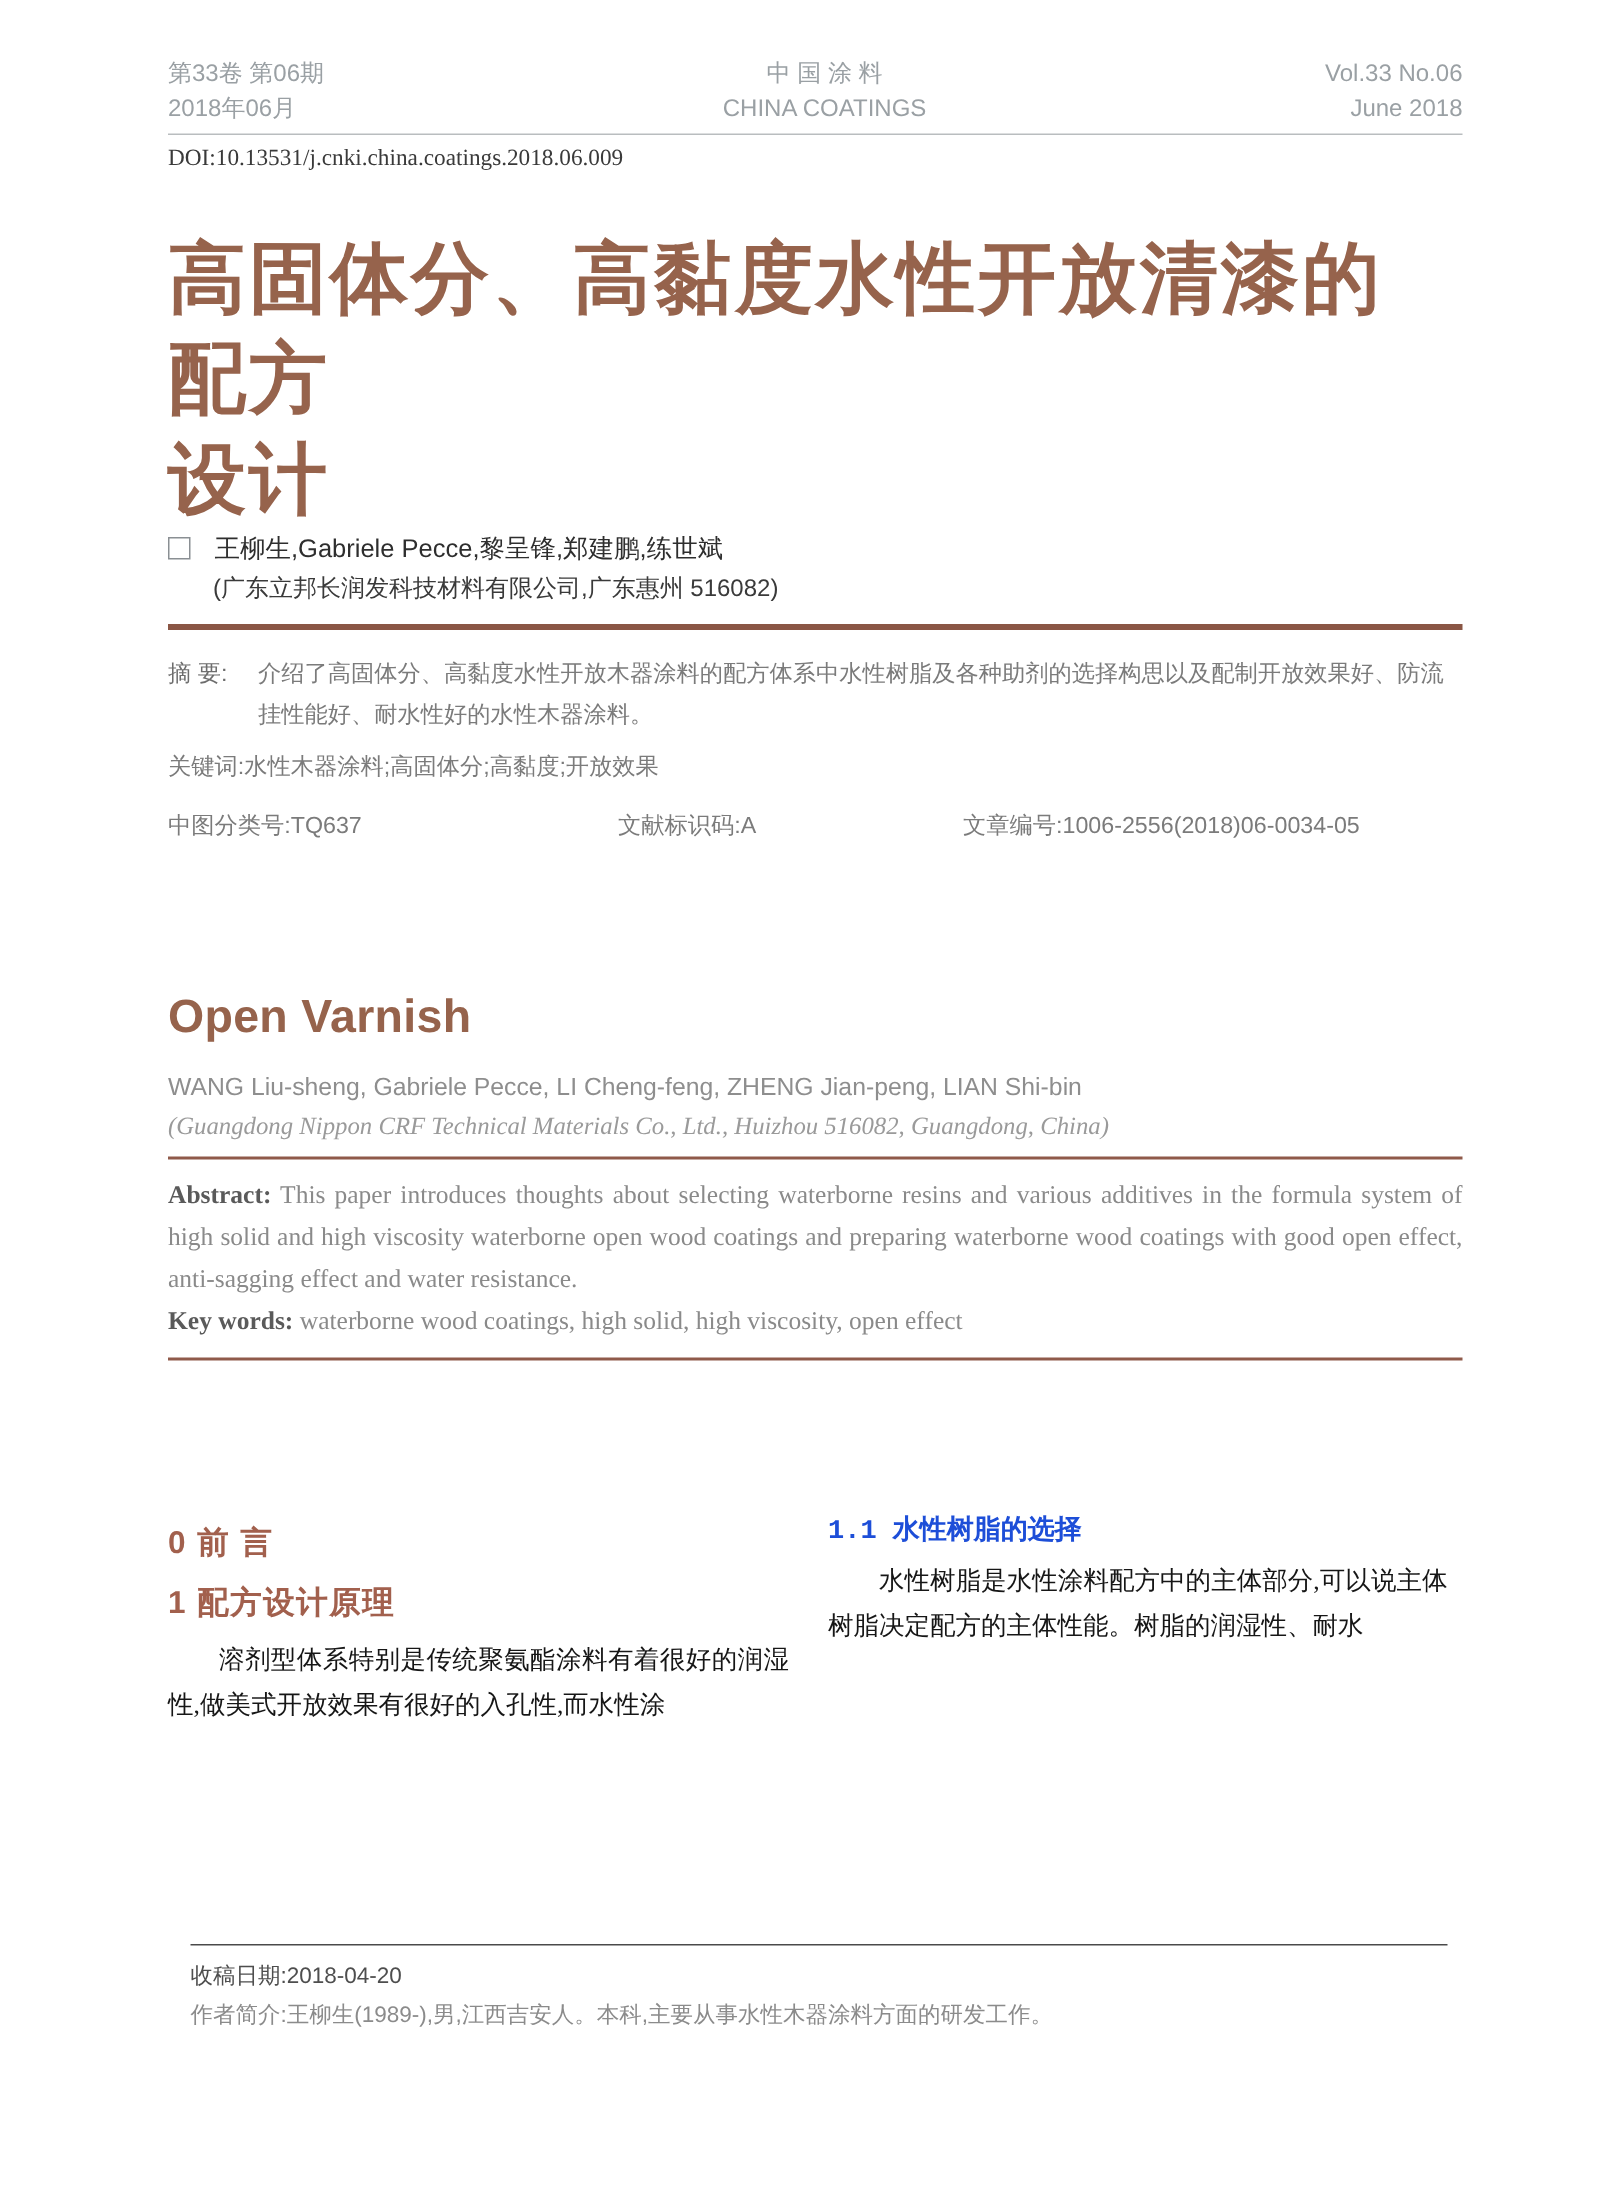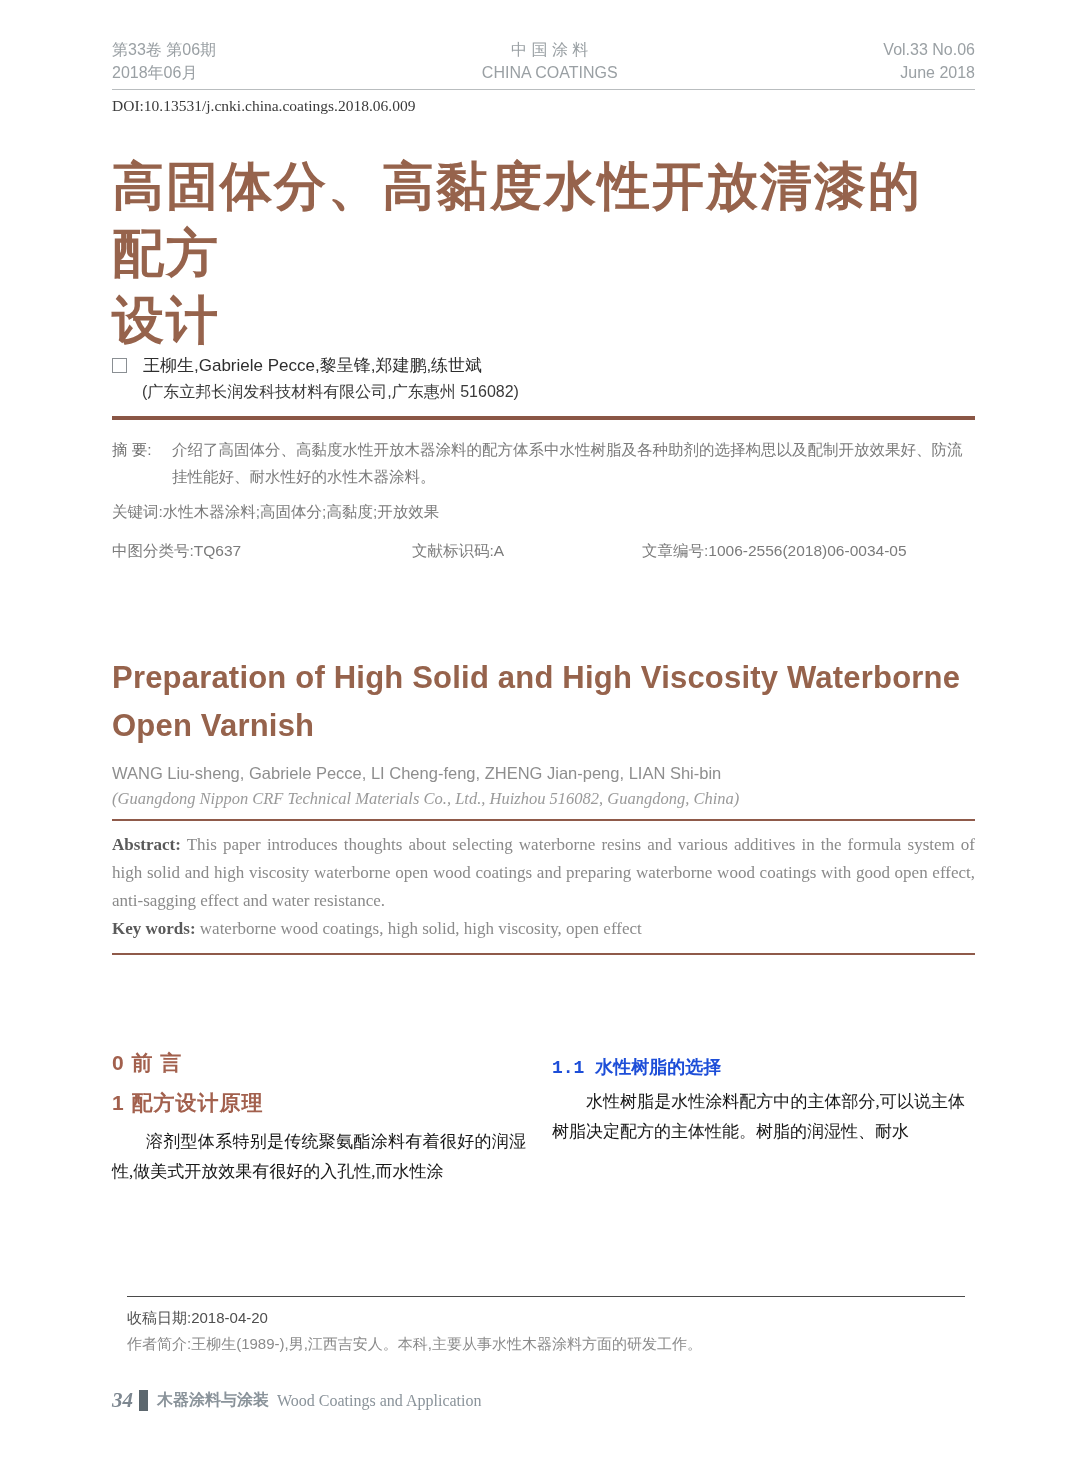--- a/index.html
+++ b/index.html
@@ -40,21 +40,21 @@
   .authors-en{margin-top:14px;font-family:"Liberation Sans", sans-serif;font-size:16.5px;color:#8e8e8e;}
   .affil-en{margin-top:6px;font-style:italic;font-size:16.5px;color:#9a9a9a;}
   .rule-thin{margin-top:10px;height:2px;background:#8f5a4a;}
   
   .abs-en{margin-top:10px;font-size:17px;line-height:28px;color:#8a8a8a;text-align:justify;}
   .abs-en b{color:#5a5a5a;}
   .kw-en{font-size:17px;line-height:28px;color:#8a8a8a;}
   .kw-en b{color:#5a5a5a;}
   
   .body{margin-top:94px;display:flex;}
-  .colL{width:414px;margin-right:26px;}
+  .colL{width:414px;margin-right:26px;margin-top:13px;}
   .colR{width:413px;}
   .h-main{color:#a2604d;font-family:"Liberation Sans", sans-serif;font-weight:700;
     font-size:21px;margin:0 0 10px 0;letter-spacing:1px;}
   .h-sub{color:#1d4ed8;font-family:Liberation Mono, monospace;font-weight:700;
     font-size:18px;margin:6px 0 8px 0;}
   .para{font-size:17px;line-height:30px;text-align:justify;text-indent:2em;margin:0;color:#161616;}
   .h-main.second{margin-top:12px;}
   
   .footnote{position:absolute;left:127px;right:110px;top:1296px;
     border-top:1px solid #4a4a4a;padding-top:8px;
@@ -112,21 +112,20 @@
       <span class="lbl2">关键词:</span><span>水性木器涂料;高固体分;高黏度;开放效果</span>
     </div>
     <div class="meta-row">
       <span class="m1"><span>中图分类号:</span><span>TQ637</span></span>
       <span class="m2"><span>文献标识码:</span><span>A</span></span>
       <span class="m3"><span>文章编号:</span><span>1006-2556(2018)06-0034-05</span></span>
     </div>
   </div>
 
   <div class="title-en">
-    <div>Preparation of High Solid and High Viscosity Waterborne</div>
     <div>Open Varnish</div>
   </div>
   <div class="authors-en">WANG Liu-sheng, Gabriele Pecce, LI Cheng-feng, ZHENG Jian-peng, LIAN Shi-bin</div>
   <div class="affil-en">(Guangdong Nippon CRF Technical Materials Co., Ltd., Huizhou 516082, Guangdong, China)</div>
 
   <div class="rule-thin"></div>
 
   <div class="abs-en">
     <b>Abstract:</b><span> This paper introduces thoughts about selecting waterborne resins and various additives in the formula system of high solid and high viscosity waterborne open wood coatings and preparing waterborne wood coatings with good open effect, anti-sagging effect and water resistance.</span>
   </div>
@@ -150,20 +149,14 @@
 
   <div class="footnote">
     <div class="fn1">
       <span>收稿日期:</span><span>2018-04-20</span>
     </div>
     <div class="fn2">
       <span>作者简介:</span><span>王柳生(1989-),男,江西吉安人。本科,主要从事水性木器涂料方面的研发工作。</span>
     </div>
   </div>
 
-  <div class="pfooter">
-    <span class="pnum">34</span>
-    <span class="pbar"></span>
-    <span class="psec-cn">木器涂料与涂装</span>
-    <span class="psec-en">Wood Coatings and Application</span>
-  </div>
 
 </div>
 
 </body></html>

